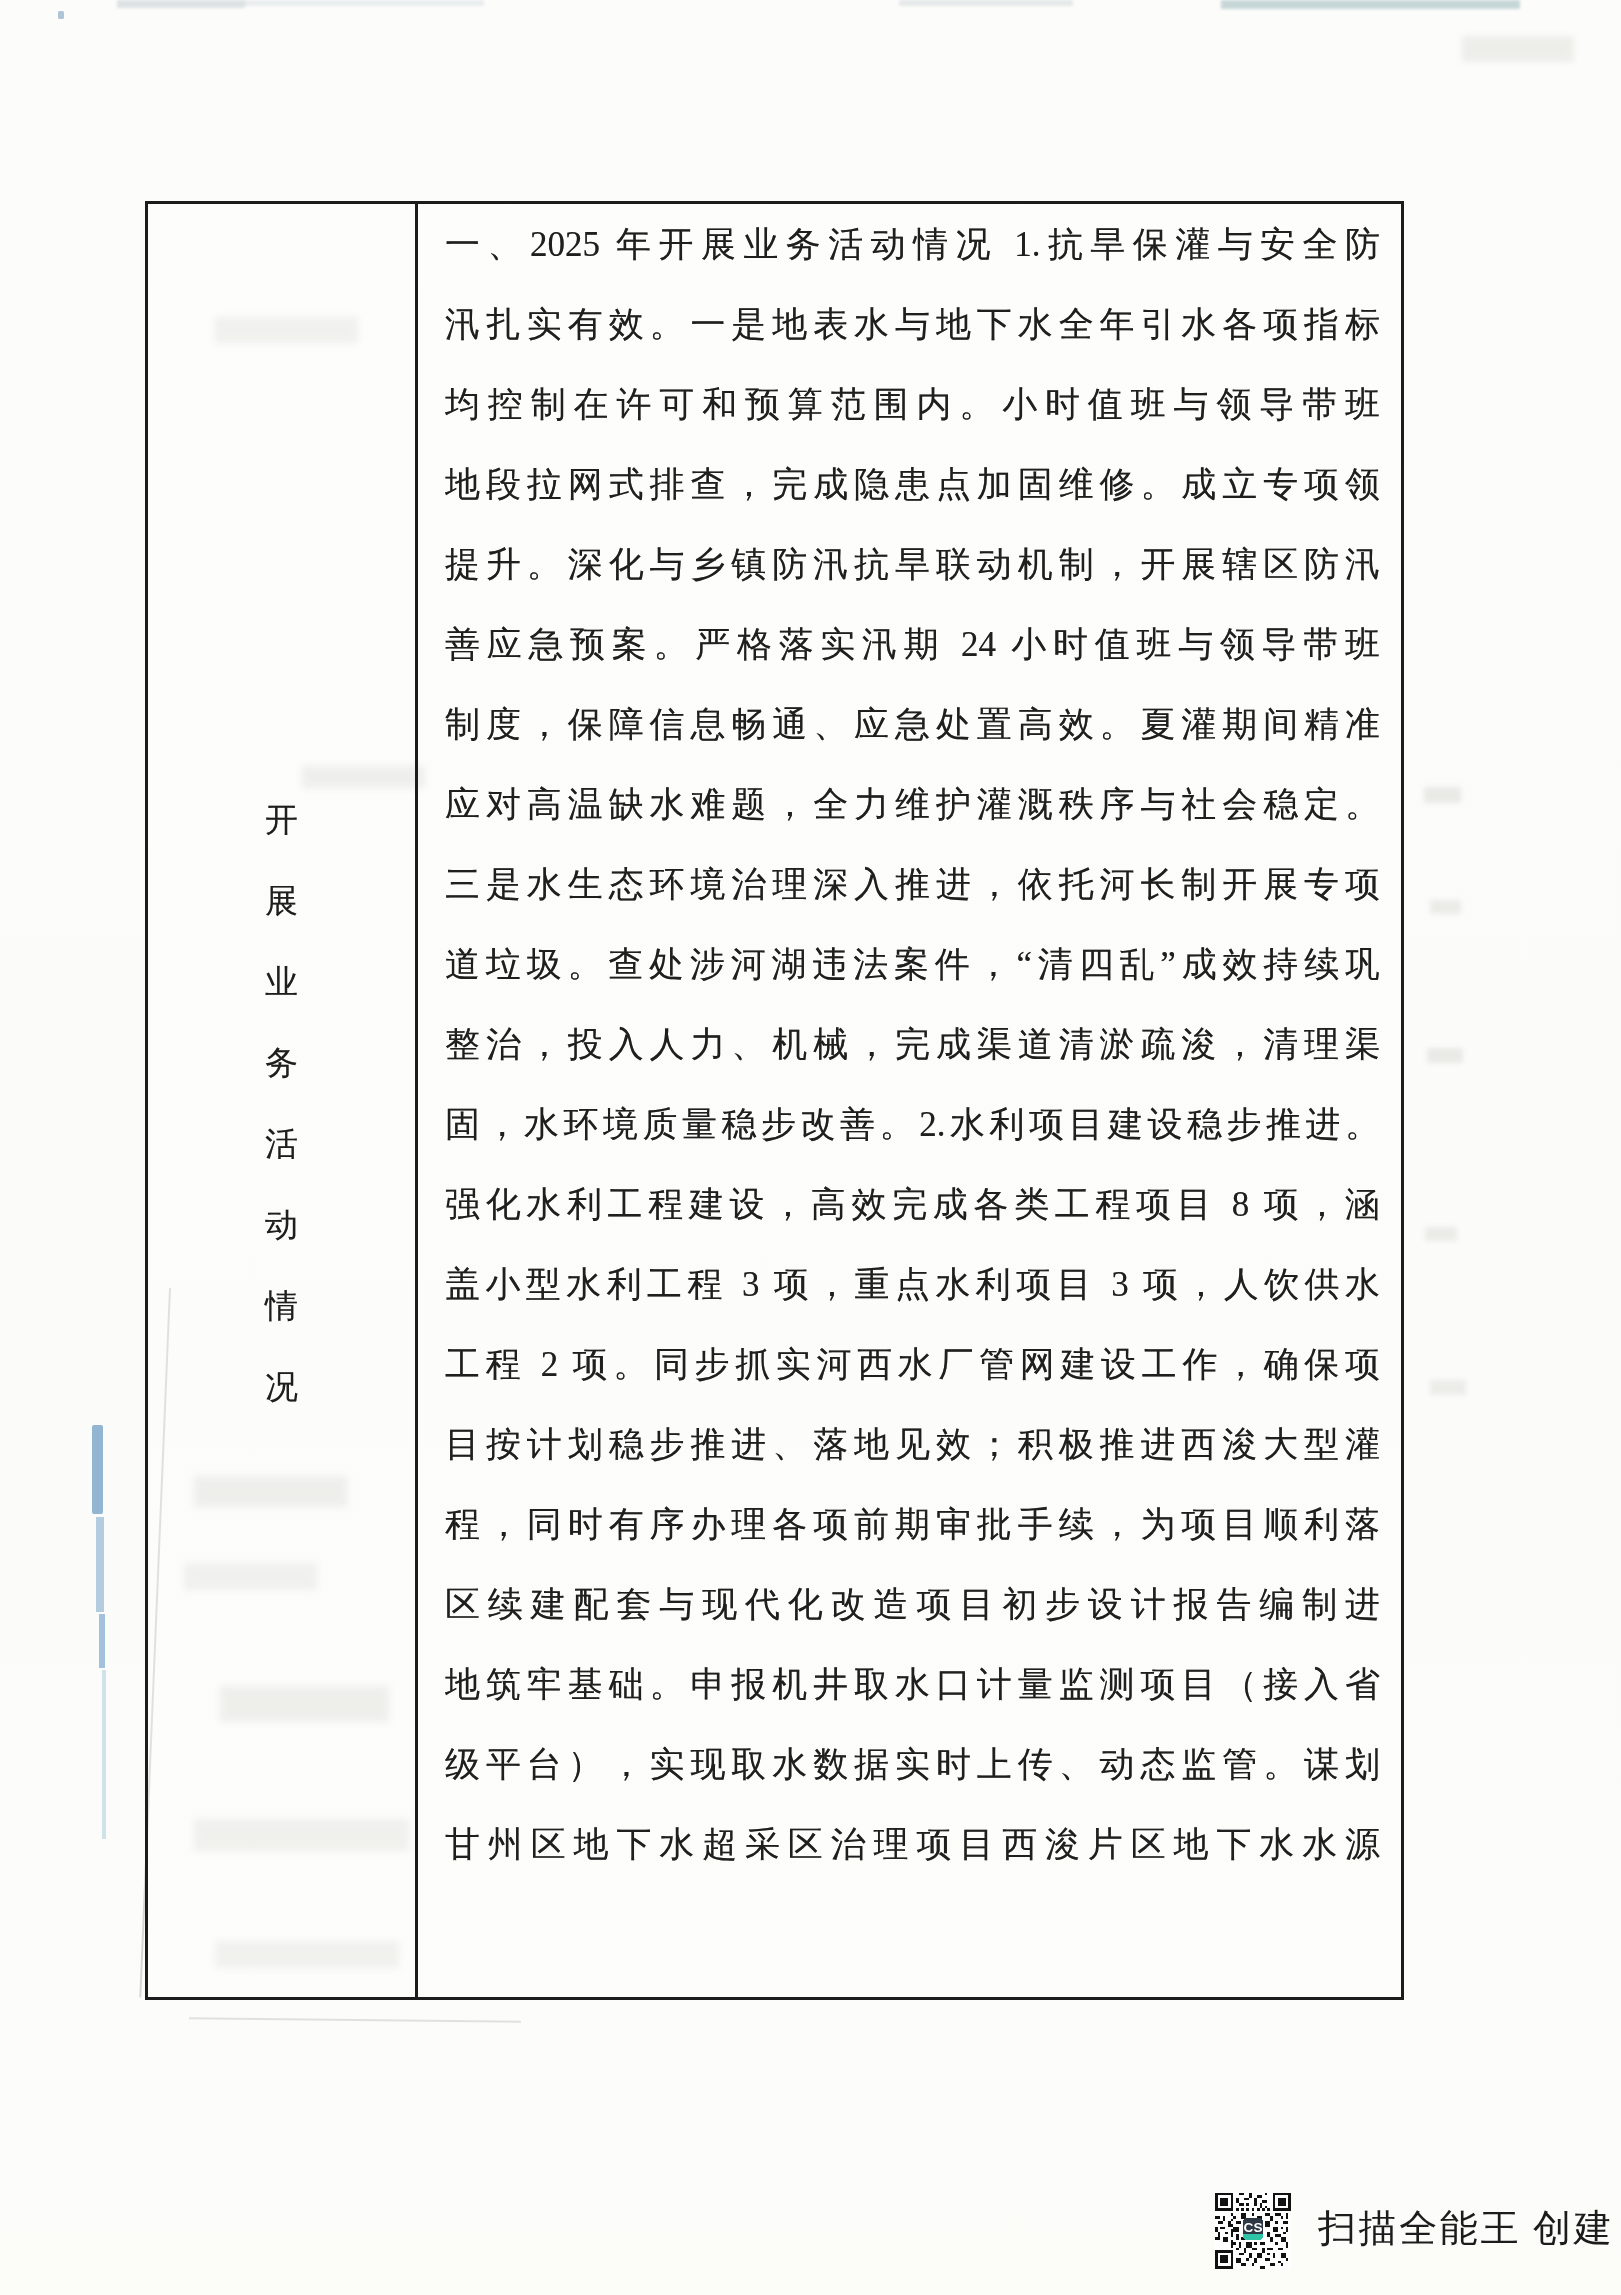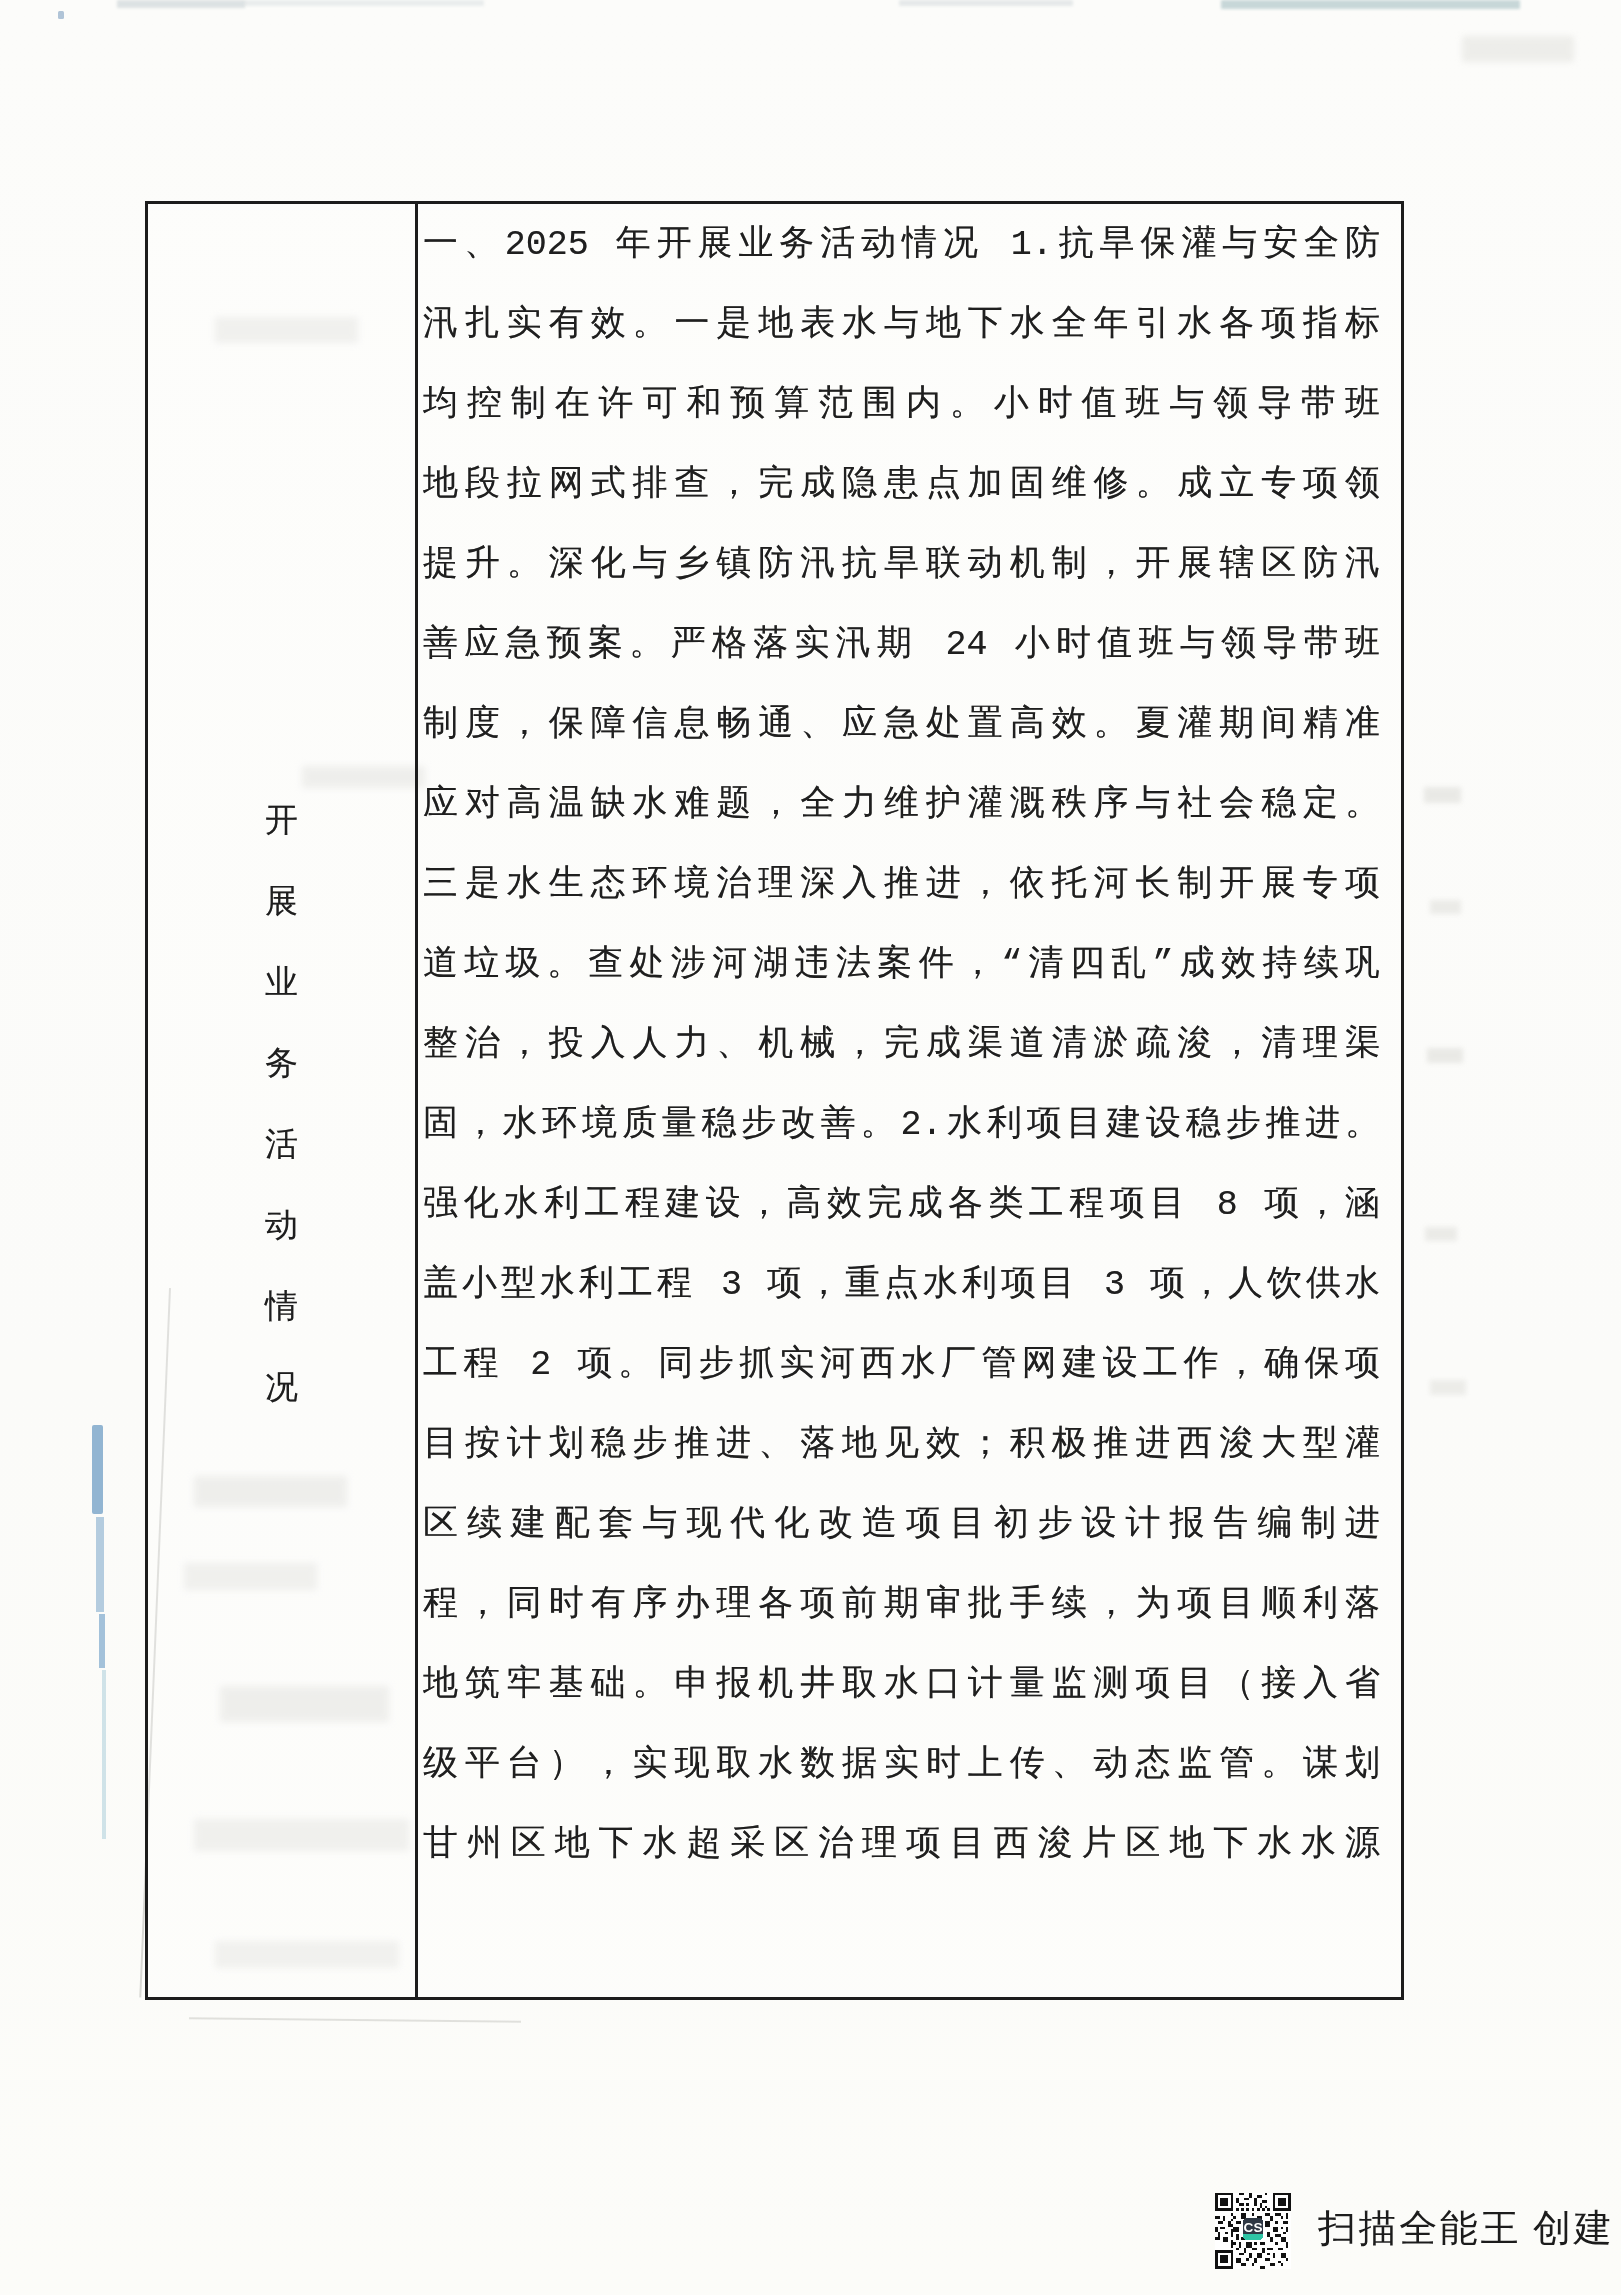--- a/index.html
+++ b/index.html
@@ -46,21 +46,21 @@
   }
   .cell-label{
     width:270px;flex:0 0 270px;border-right:3.1px solid #1c1c1c;box-sizing:border-box;
     display:flex;flex-direction:column;align-items:center;padding-top:576px;
   }
   .lchar{
     font-size:33px;line-height:81px;height:81px;color:#1e1e1e;
     text-shadow:0 0 0.5px rgba(25,25,25,.45);
   }
   .cell-body{
-    flex:1 1 auto;box-sizing:border-box;padding:1px 21px 0 5px;overflow:hidden;font-family:Liberation Mono, monospace;
+    flex:1 1 auto;box-sizing:border-box;padding:1px 21px 0 27px;overflow:hidden;
   }
   .tline{
     font-size:35px;line-height:80px;height:80px;color:#1f1f1f;
     text-align:justify;text-align-last:justify;text-justify:inter-ideograph;
     text-shadow:0 0 0.6px rgba(20,20,20,.5);
     overflow:hidden;
   }
 
   
   .qr{position:absolute;left:1215px;top:2192px;width:76px;height:77px;}
@@ -121,22 +121,22 @@
       <div class="tline">制度，保障信息畅通、应急处置高效。夏灌期间精准</div>
       <div class="tline">应对高温缺水难题，全力维护灌溉秩序与社会稳定。</div>
       <div class="tline">三是水生态环境治理深入推进，依托河长制开展专项</div>
       <div class="tline">道垃圾。查处涉河湖违法案件，“清四乱”成效持续巩</div>
       <div class="tline">整治，投入人力、机械，完成渠道清淤疏浚，清理渠</div>
       <div class="tline">固，水环境质量稳步改善。2.水利项目建设稳步推进。</div>
       <div class="tline">强化水利工程建设，高效完成各类工程项目 8 项，涵</div>
       <div class="tline">盖小型水利工程 3 项，重点水利项目 3 项，人饮供水</div>
       <div class="tline">工程 2 项。同步抓实河西水厂管网建设工作，确保项</div>
       <div class="tline">目按计划稳步推进、落地见效；积极推进西浚大型灌</div>
+      <div class="tline">程，同时有序办理各项前期审批手续，为项目顺利落</div>
       <div class="tline">区续建配套与现代化改造项目初步设计报告编制进</div>
-      <div class="tline">程，同时有序办理各项前期审批手续，为项目顺利落</div>
       <div class="tline">地筑牢基础。申报机井取水口计量监测项目（接入省</div>
       <div class="tline">级平台），实现取水数据实时上传、动态监管。谋划</div>
       <div class="tline">甘州区地下水超采区治理项目西浚片区地下水水源</div>
     </div>
   </div>
 
   <svg class="qr" viewBox="0 0 29 29" shape-rendering="crispEdges">
     <rect x="0" y="0" width="29" height="29" fill="#ffffff"></rect>
     <g fill="#111111">
 

